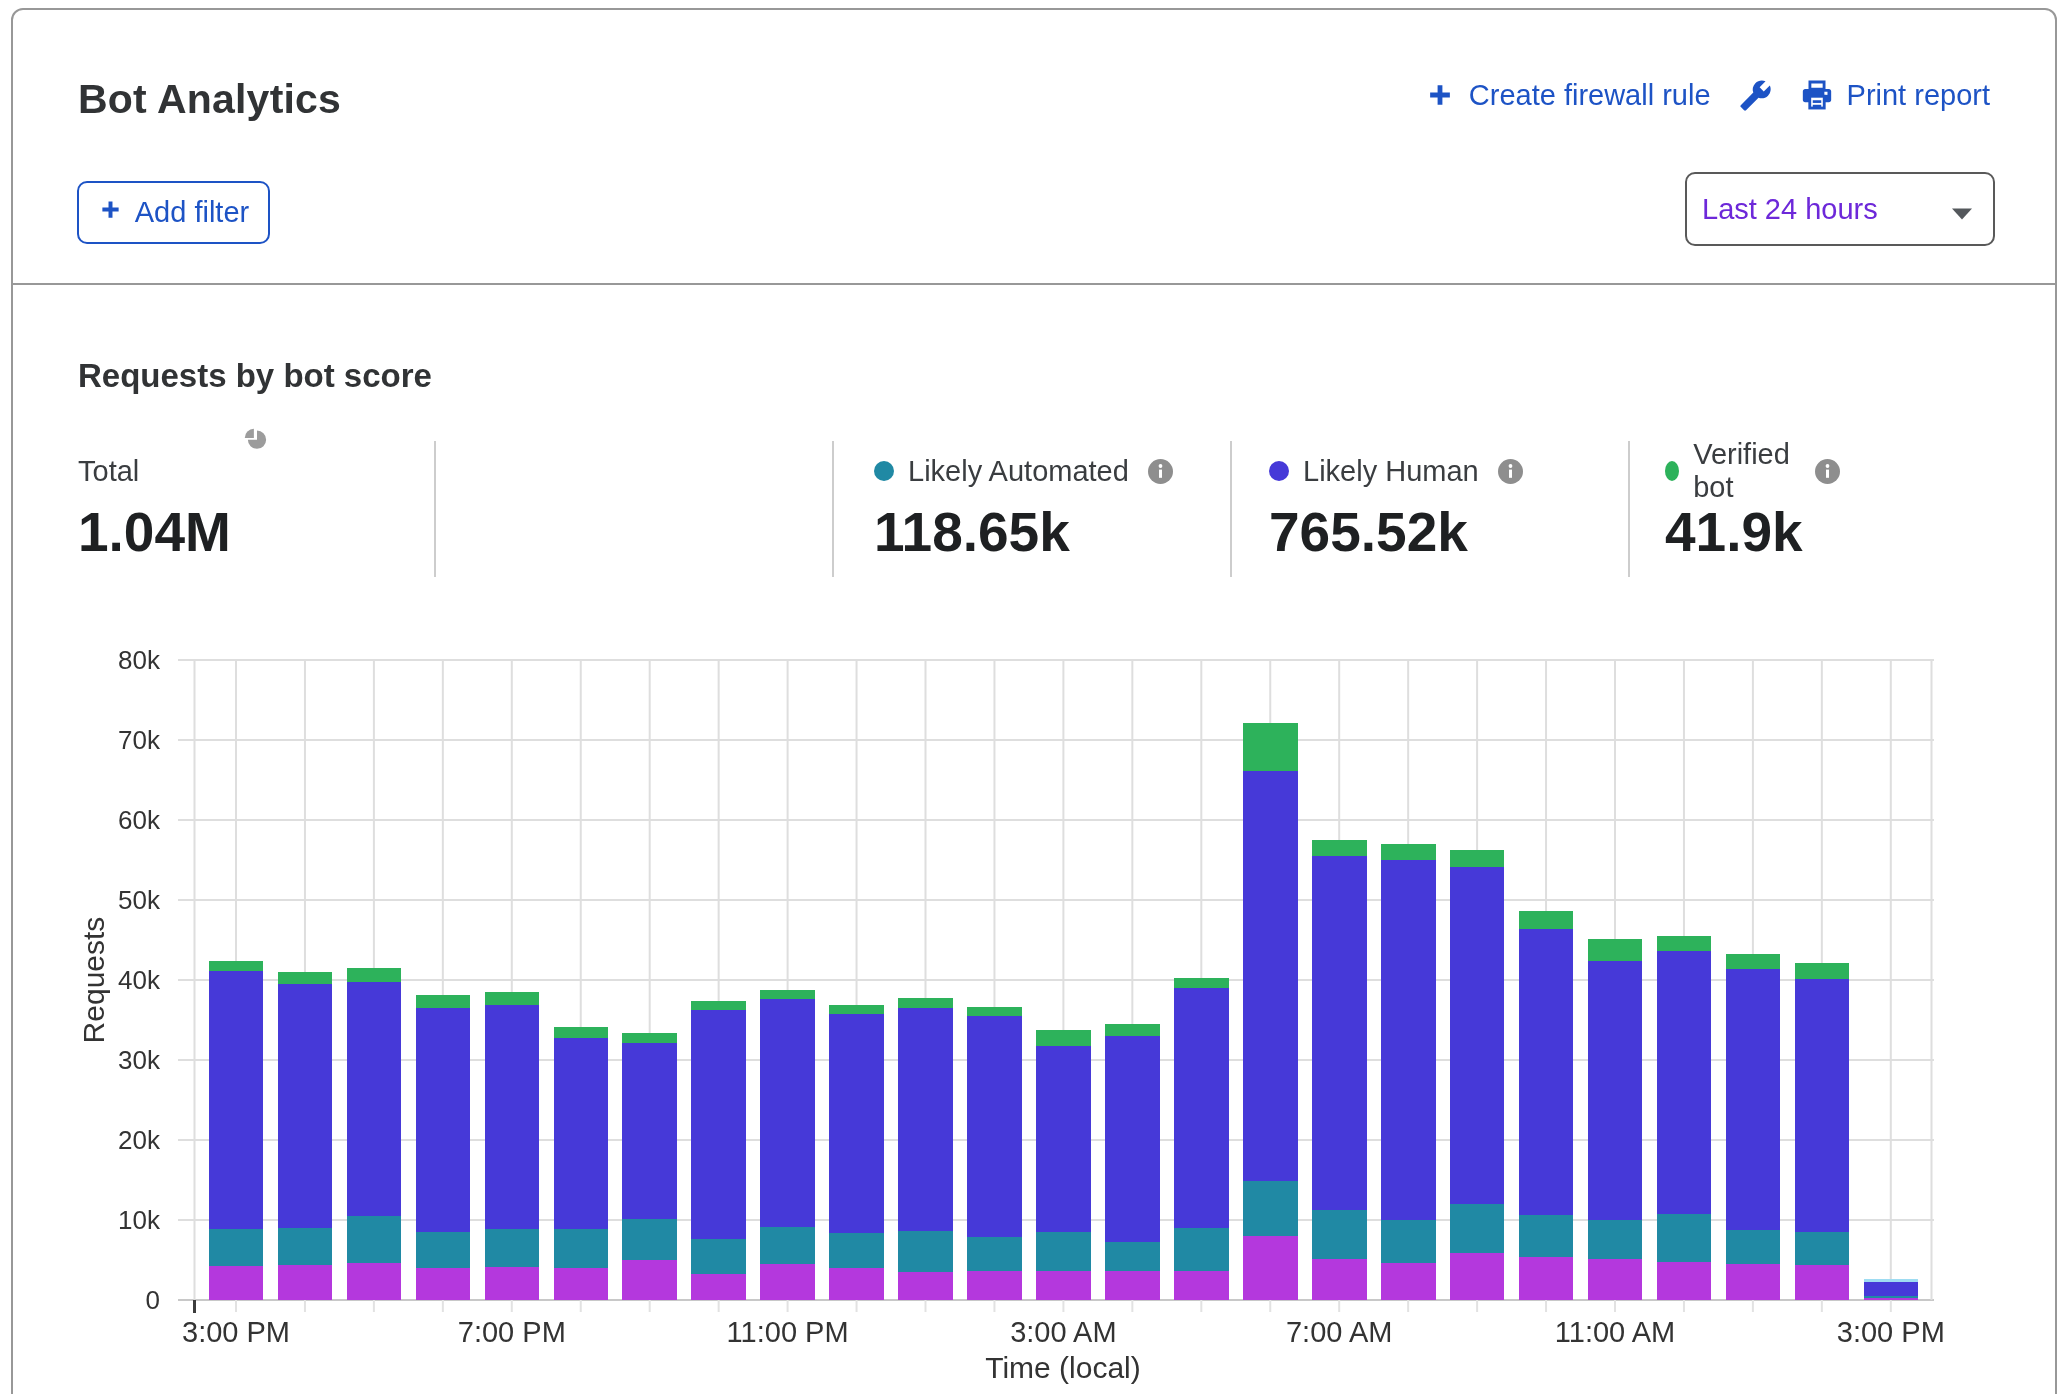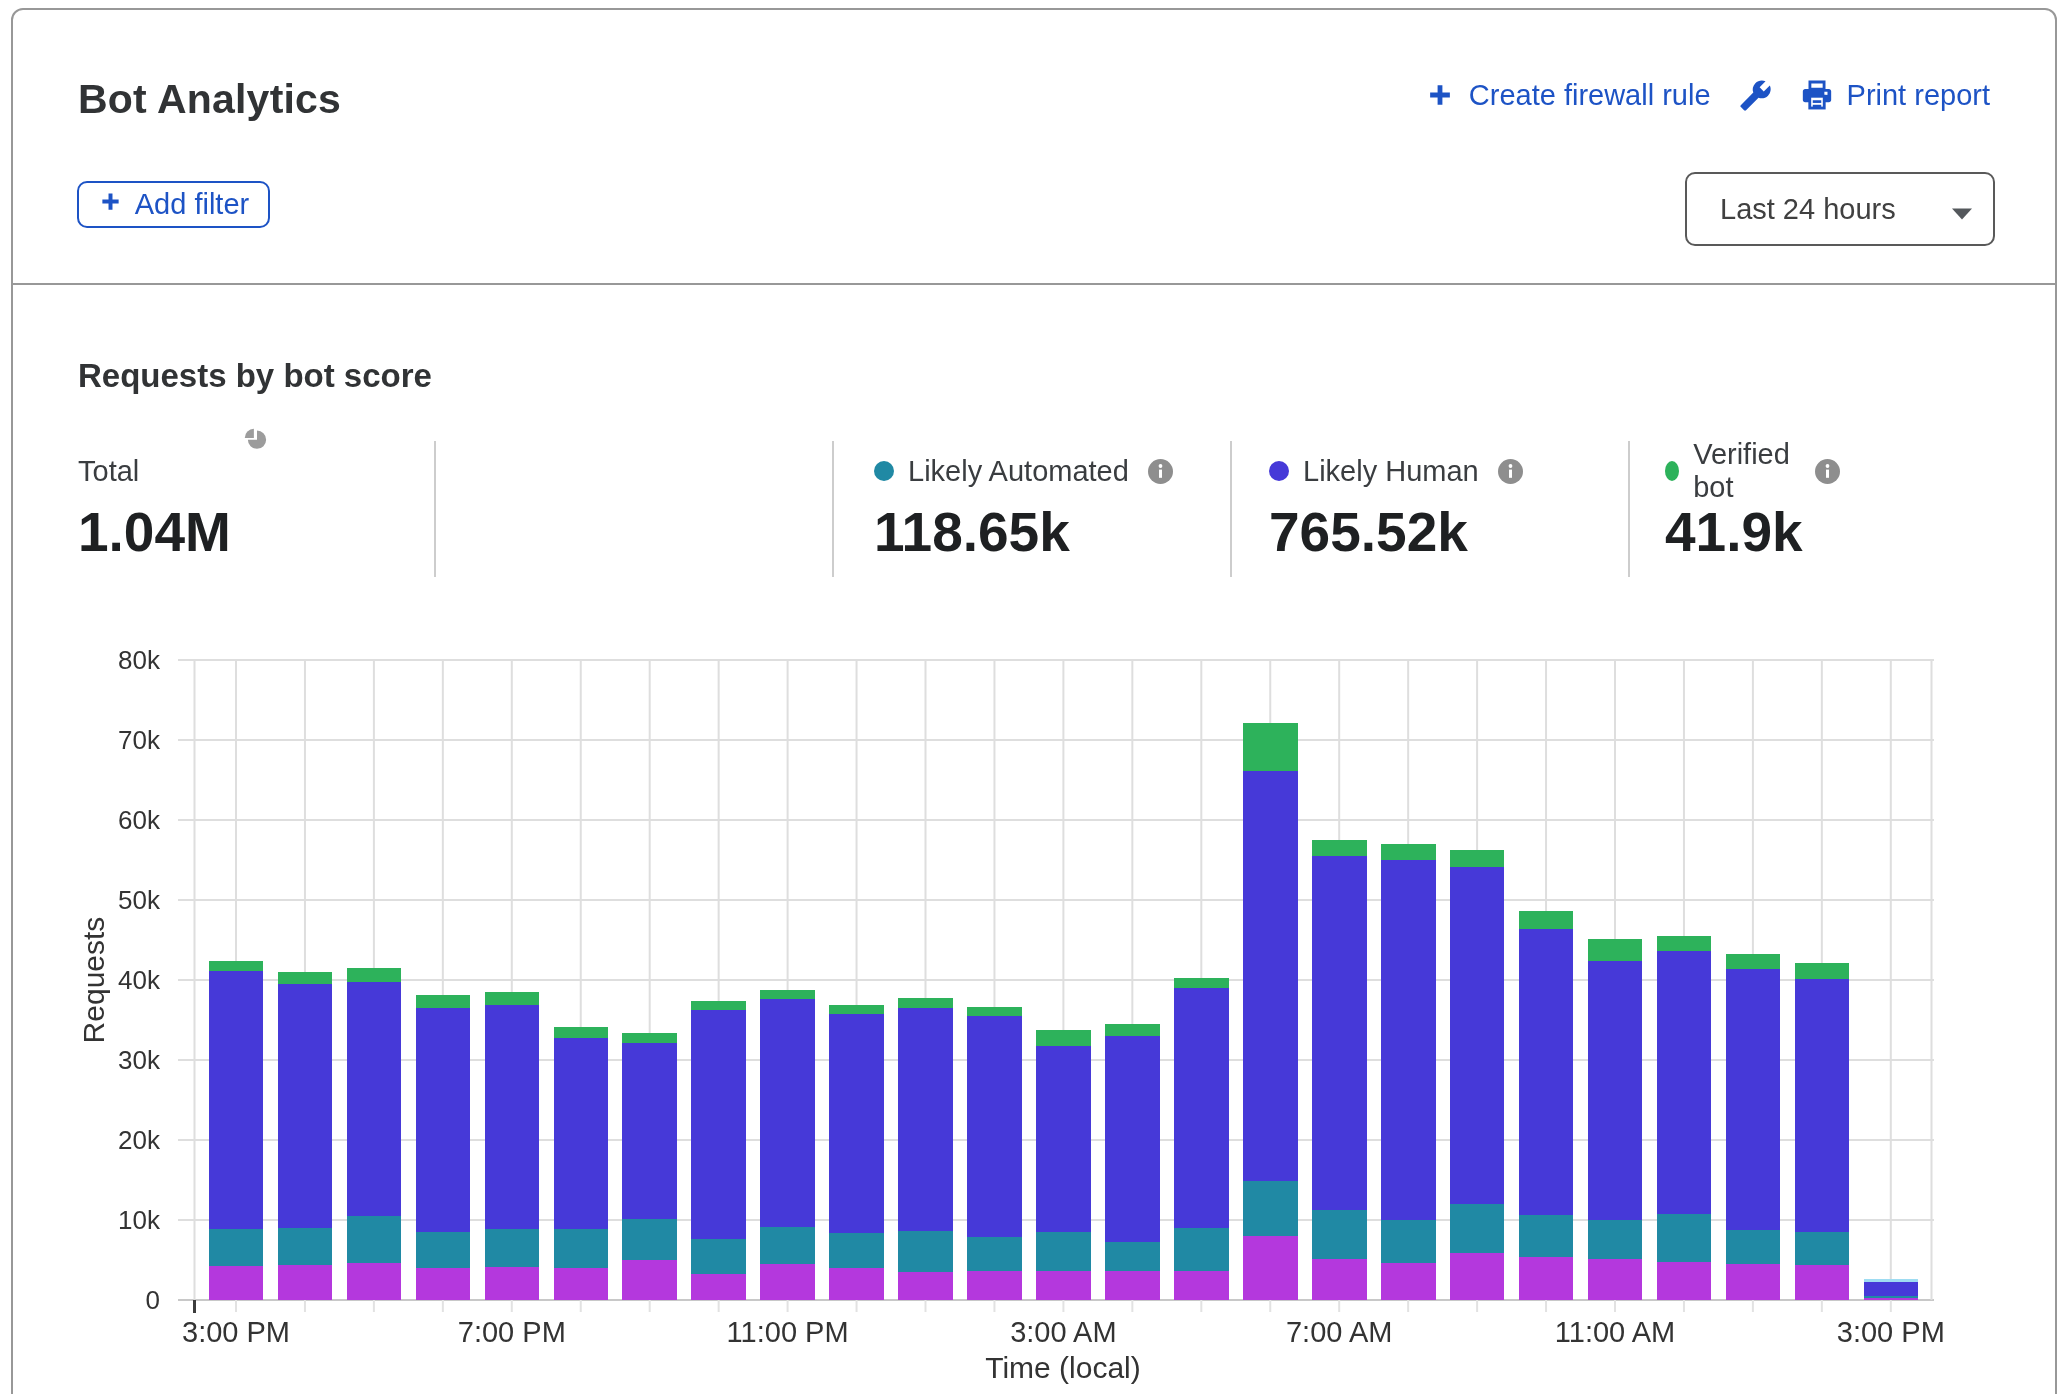--- a/index.html
+++ b/index.html
@@ -8,24 +8,24 @@
   #stage { position:absolute; left:0; top:0; width:2070px; height:1394px; background:#fff; }
   .card { position:absolute; left:11px; top:8px; width:2046px; height:1500px; border:2px solid #989898; border-radius:12px; background:#fff; }
   .hdr-divider { position:absolute; left:11px; top:283px; width:2046px; height:2px; background:#989898; }
 
   .page-title { position:absolute; left:78px; top:76px; font-size:41px; font-weight:bold; color:#313335; letter-spacing:0.2px; }
 
   .top-links { position:absolute; top:78px; right:80px; display:flex; align-items:center; gap:28px; }
   .top-link { display:flex; align-items:center; gap:13px; color:#1d53c5; font-size:29px; cursor:pointer; white-space:nowrap; }
   .top-link svg { display:block; }
 
-  .add-filter-btn { position:absolute; left:77px; top:181px; width:193px; height:47px; border:2.5px solid #1d53c5; border-radius:10px; background:#fff; color:#1d53c5; font-size:29px; display:flex; align-items:center; justify-content:center; gap:12px; cursor:pointer; font-family:inherit; }
+  .add-filter-btn { position:absolute; left:77px; top:181px; width:193px; height:63px; border:2.5px solid #1d53c5; border-radius:10px; background:#fff; color:#1d53c5; font-size:29px; display:flex; align-items:center; justify-content:center; gap:12px; cursor:pointer; font-family:inherit; }
 
   .range-select { position:absolute; left:1685px; top:172px; width:310px; height:74px; border:2px solid #595959; border-radius:10px; background:#fff; display:flex; align-items:center; cursor:pointer; }
-  .range-select .label { margin-left:33px; font-size:29px; color:#404040; }
+  .range-select .label { margin-left:15px; font-size:29px; color:#6d28d9; }
   .range-select .caret { position:absolute; right:20px; top:32px; }
 
   .section-heading { position:absolute; left:78px; top:357px; font-size:33px; font-weight:bold; color:#313335; display:flex; align-items:center; gap:24px;flex-direction:column; }
 
   .stats { position:absolute; left:0; top:441px; width:1682px; height:136px; }
   .stat-col { position:absolute; top:0; }
   .stat-divider { position:absolute; top:0; width:2px; height:136px; background:#cdcdcd; }
   .stat-label-row { display:flex; align-items:center; gap:14px; height:40px; margin-top:10px; }
   .stat-label { font-size:29px; color:#3a3d40; }
   .stat-value { font-size:55px; font-weight:bold; color:#1e2022; margin-top:9px; letter-spacing:0px; }

